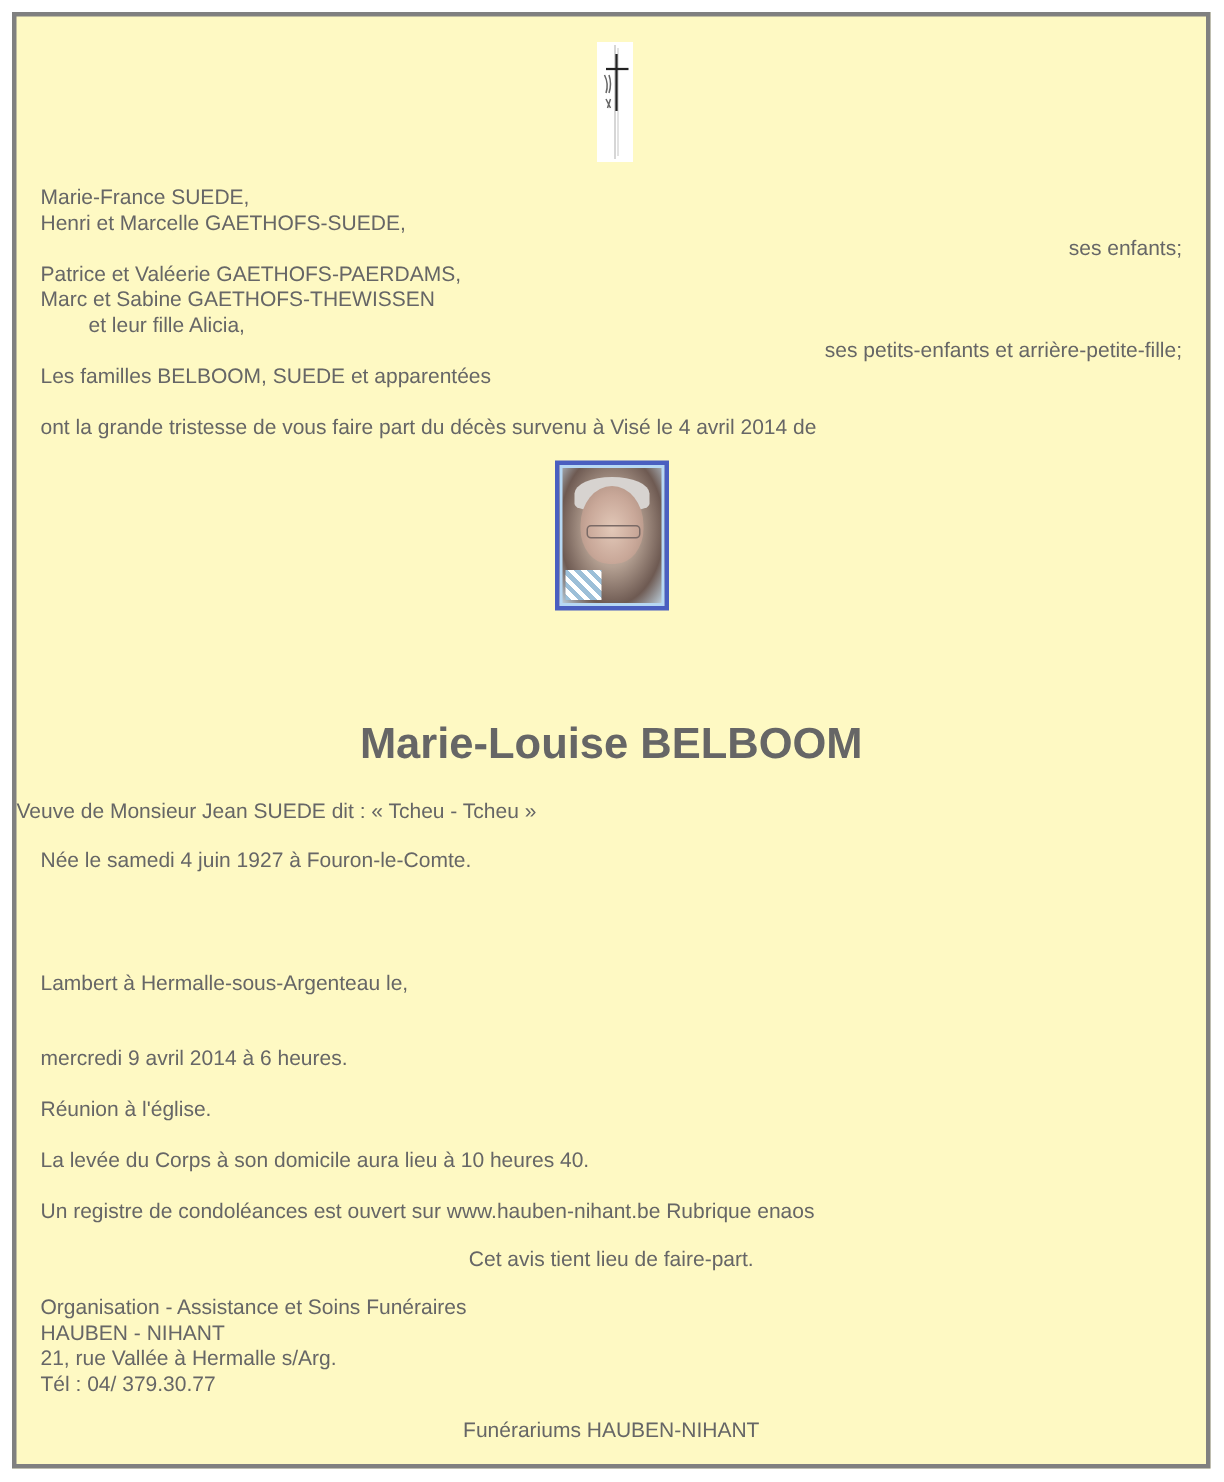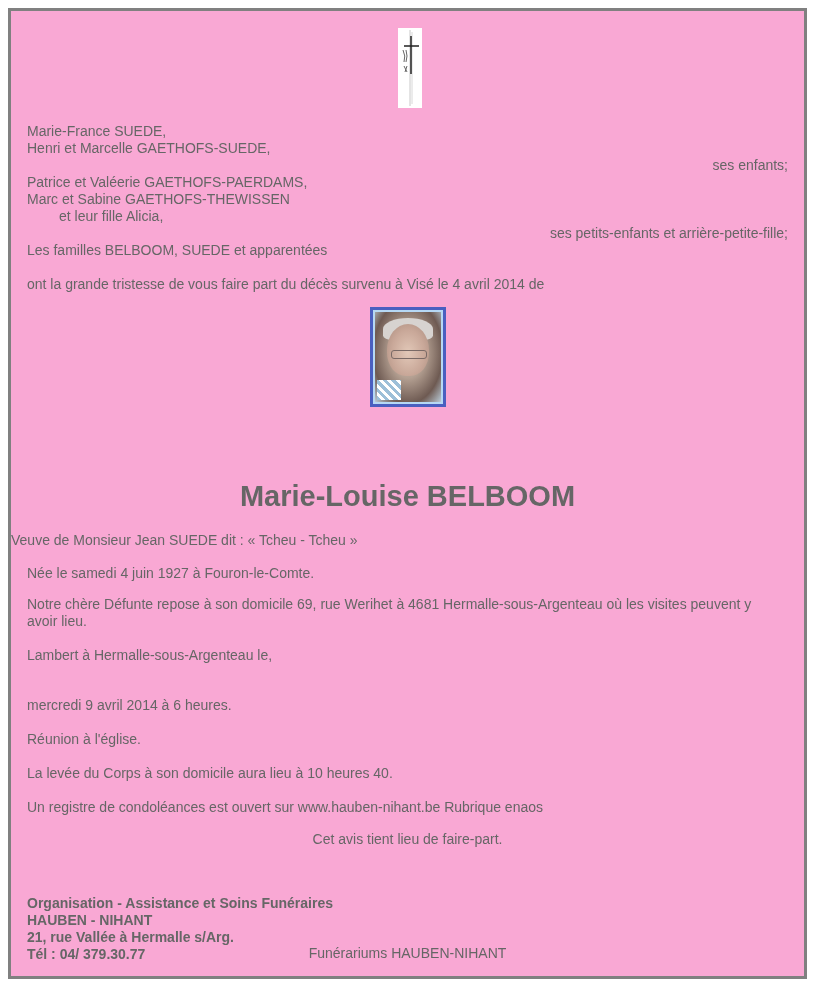--- a/index.html
+++ b/index.html
@@ -2,21 +2,21 @@
 <html><head>
   <meta charset="utf-8">
   <style>
     html, body { margin: 0; padding: 0; background: #ffffff; }
     body { width: 816px; height: 988px; position: relative; overflow: hidden; }
     .frame {
       position: absolute;
       left: 8px; top: 8px;
       width: 793px; height: 965px;
       border: 3px solid #808080;
-      background: #f9a8d4;
+      background: #fef9c3;
       font-family: "Liberation Sans", sans-serif;
       font-size: 14px;
       color: #666666;
     }
     .cross-wrap {
       position: absolute;
       left: 387px; top: 17px;
       width: 24px; height: 80px;
       background: #ffffff;
     }
@@ -94,36 +94,32 @@
     <div class="face"></div>
     <div class="glasses"></div>
     <div class="collar"></div>
   </div>
 
   <div class="name">Marie-Louise BELBOOM</div>
   <div class="widow">Veuve de Monsieur Jean SUEDE dit : « Tcheu - Tcheu »</div>
 
   <div class="p" style="top:554px;">Née le samedi 4 juin 1927 à Fouron-le-Comte.</div>
 
-  <div class="p" style="top:585px;">
-    <div class="line">Notre chère Défunte repose à son domicile 69, rue Werihet à 4681 Hermalle-sous-Argenteau où les visites peuvent y</div>
-    <div class="line">avoir lieu.</div>
-  </div>
 
   <div class="p" style="top:636px;">
     <div class="line">Lambert à Hermalle-sous-Argenteau le,</div>
   </div>
 
   <div class="p" style="top:686px;">mercredi 9 avril 2014 à 6 heures.</div>
   <div class="p" style="top:720px;">Réunion à l'église.</div>
   <div class="p" style="top:754px;">La levée du Corps à son domicile aura lieu à 10 heures 40.</div>
   <div class="p" style="top:788px;">Un registre de condoléances est ouvert sur www.hauben-nihant.be Rubrique enaos</div>
   <div class="p center" style="top:820px;">Cet avis tient lieu de faire-part.</div>
 
-  <div class="p" style="top:884px;font-weight:bold;">
+  <div class="p" style="top:852px;">
     <div class="line">Organisation - Assistance et Soins Funéraires</div>
     <div class="line">HAUBEN - NIHANT</div>
     <div class="line">21, rue Vallée à Hermalle s/Arg.</div>
     <div class="line">Tél : 04/ 379.30.77</div>
   </div>
 
   <div class="p center" style="top:934px;">Funérariums HAUBEN-NIHANT</div>
 </div>
 
 </body></html>

